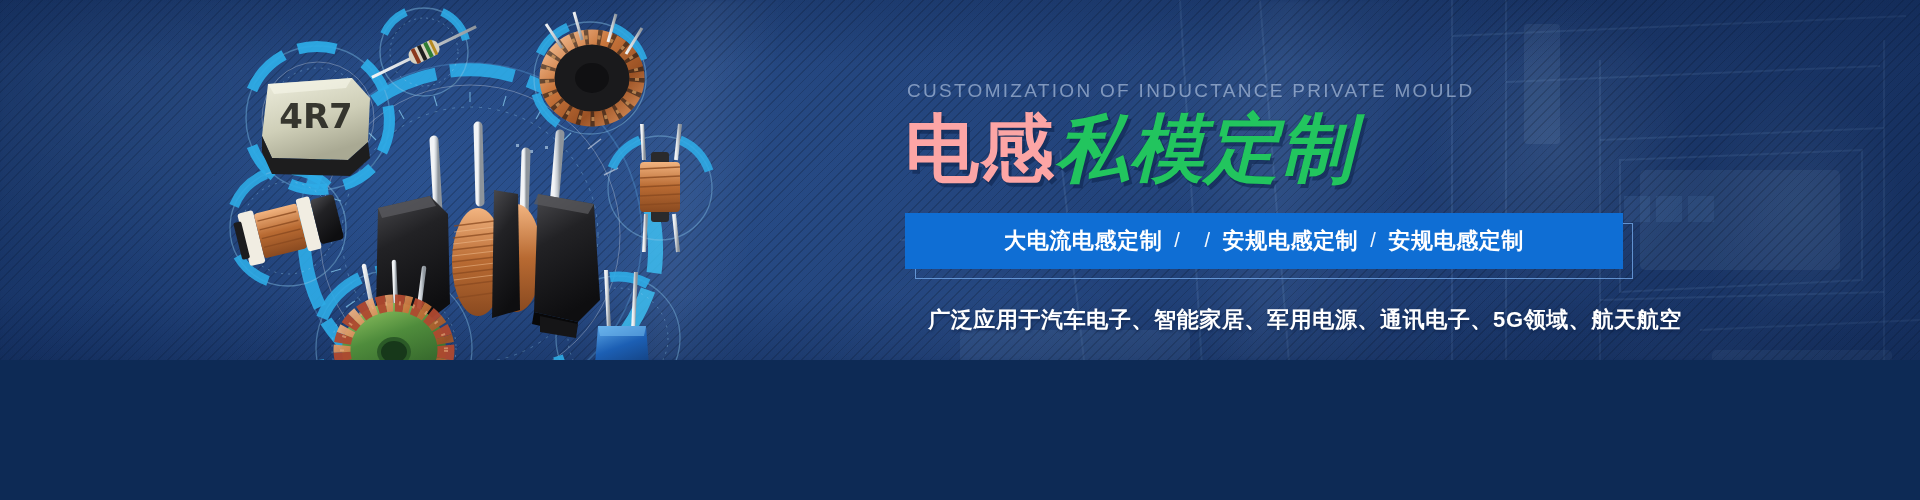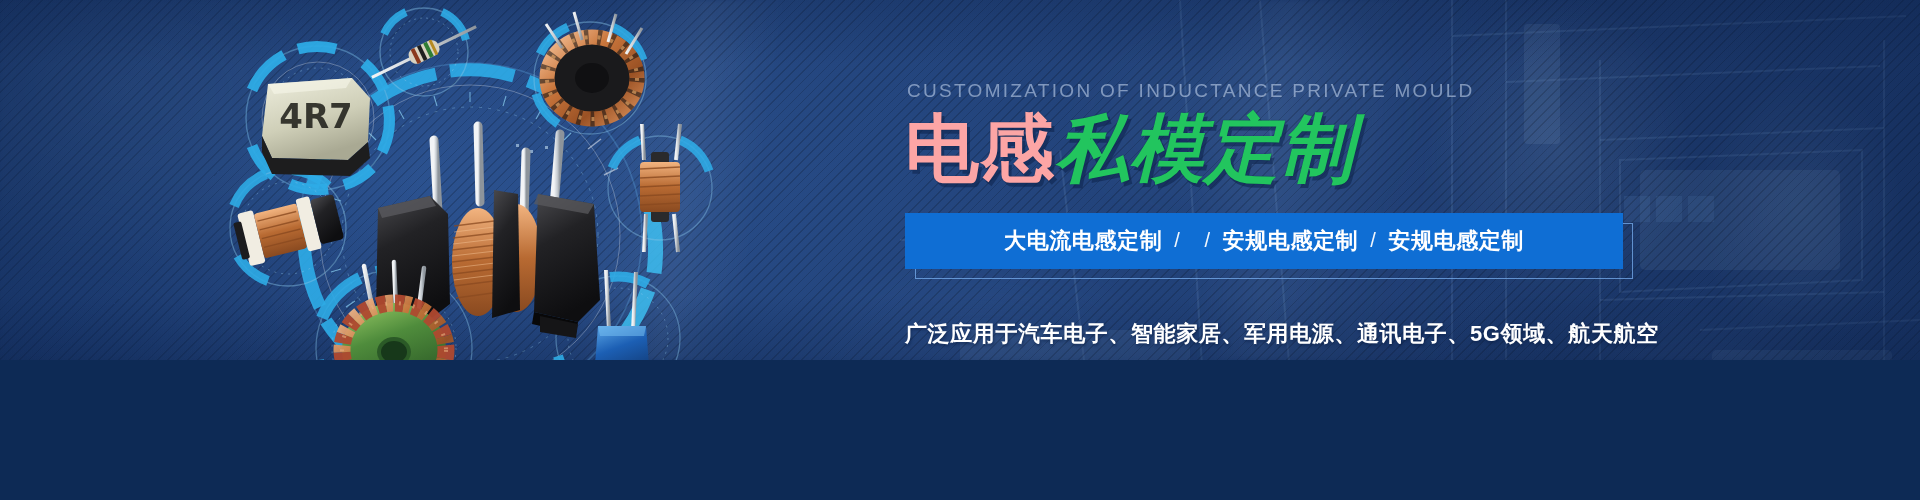--- a/index.html
+++ b/index.html
@@ -132,27 +132,28 @@
     white-space: nowrap;
   }
   .bar-sep {
     color: #ffffff;
     font-size: 20px;
     font-weight: 400;
     padding: 0 12px;
     opacity: .95;
   }
   .desc {
-    margin-top: 48px;
+    margin-top: 34px;
     color: #ffffff;
     font-size: 22px;
     font-weight: 700;
     letter-spacing: .6px;
     white-space: nowrap;
     text-shadow: 1px 2px 3px rgba(8,28,66,.55);
+    text-align: center;
   }
 </style>
 </head>
 <body>
 
 <div class="banner">
 
   <div class="bg-base"></div>
   <div class="bg-photo"></div>
 

